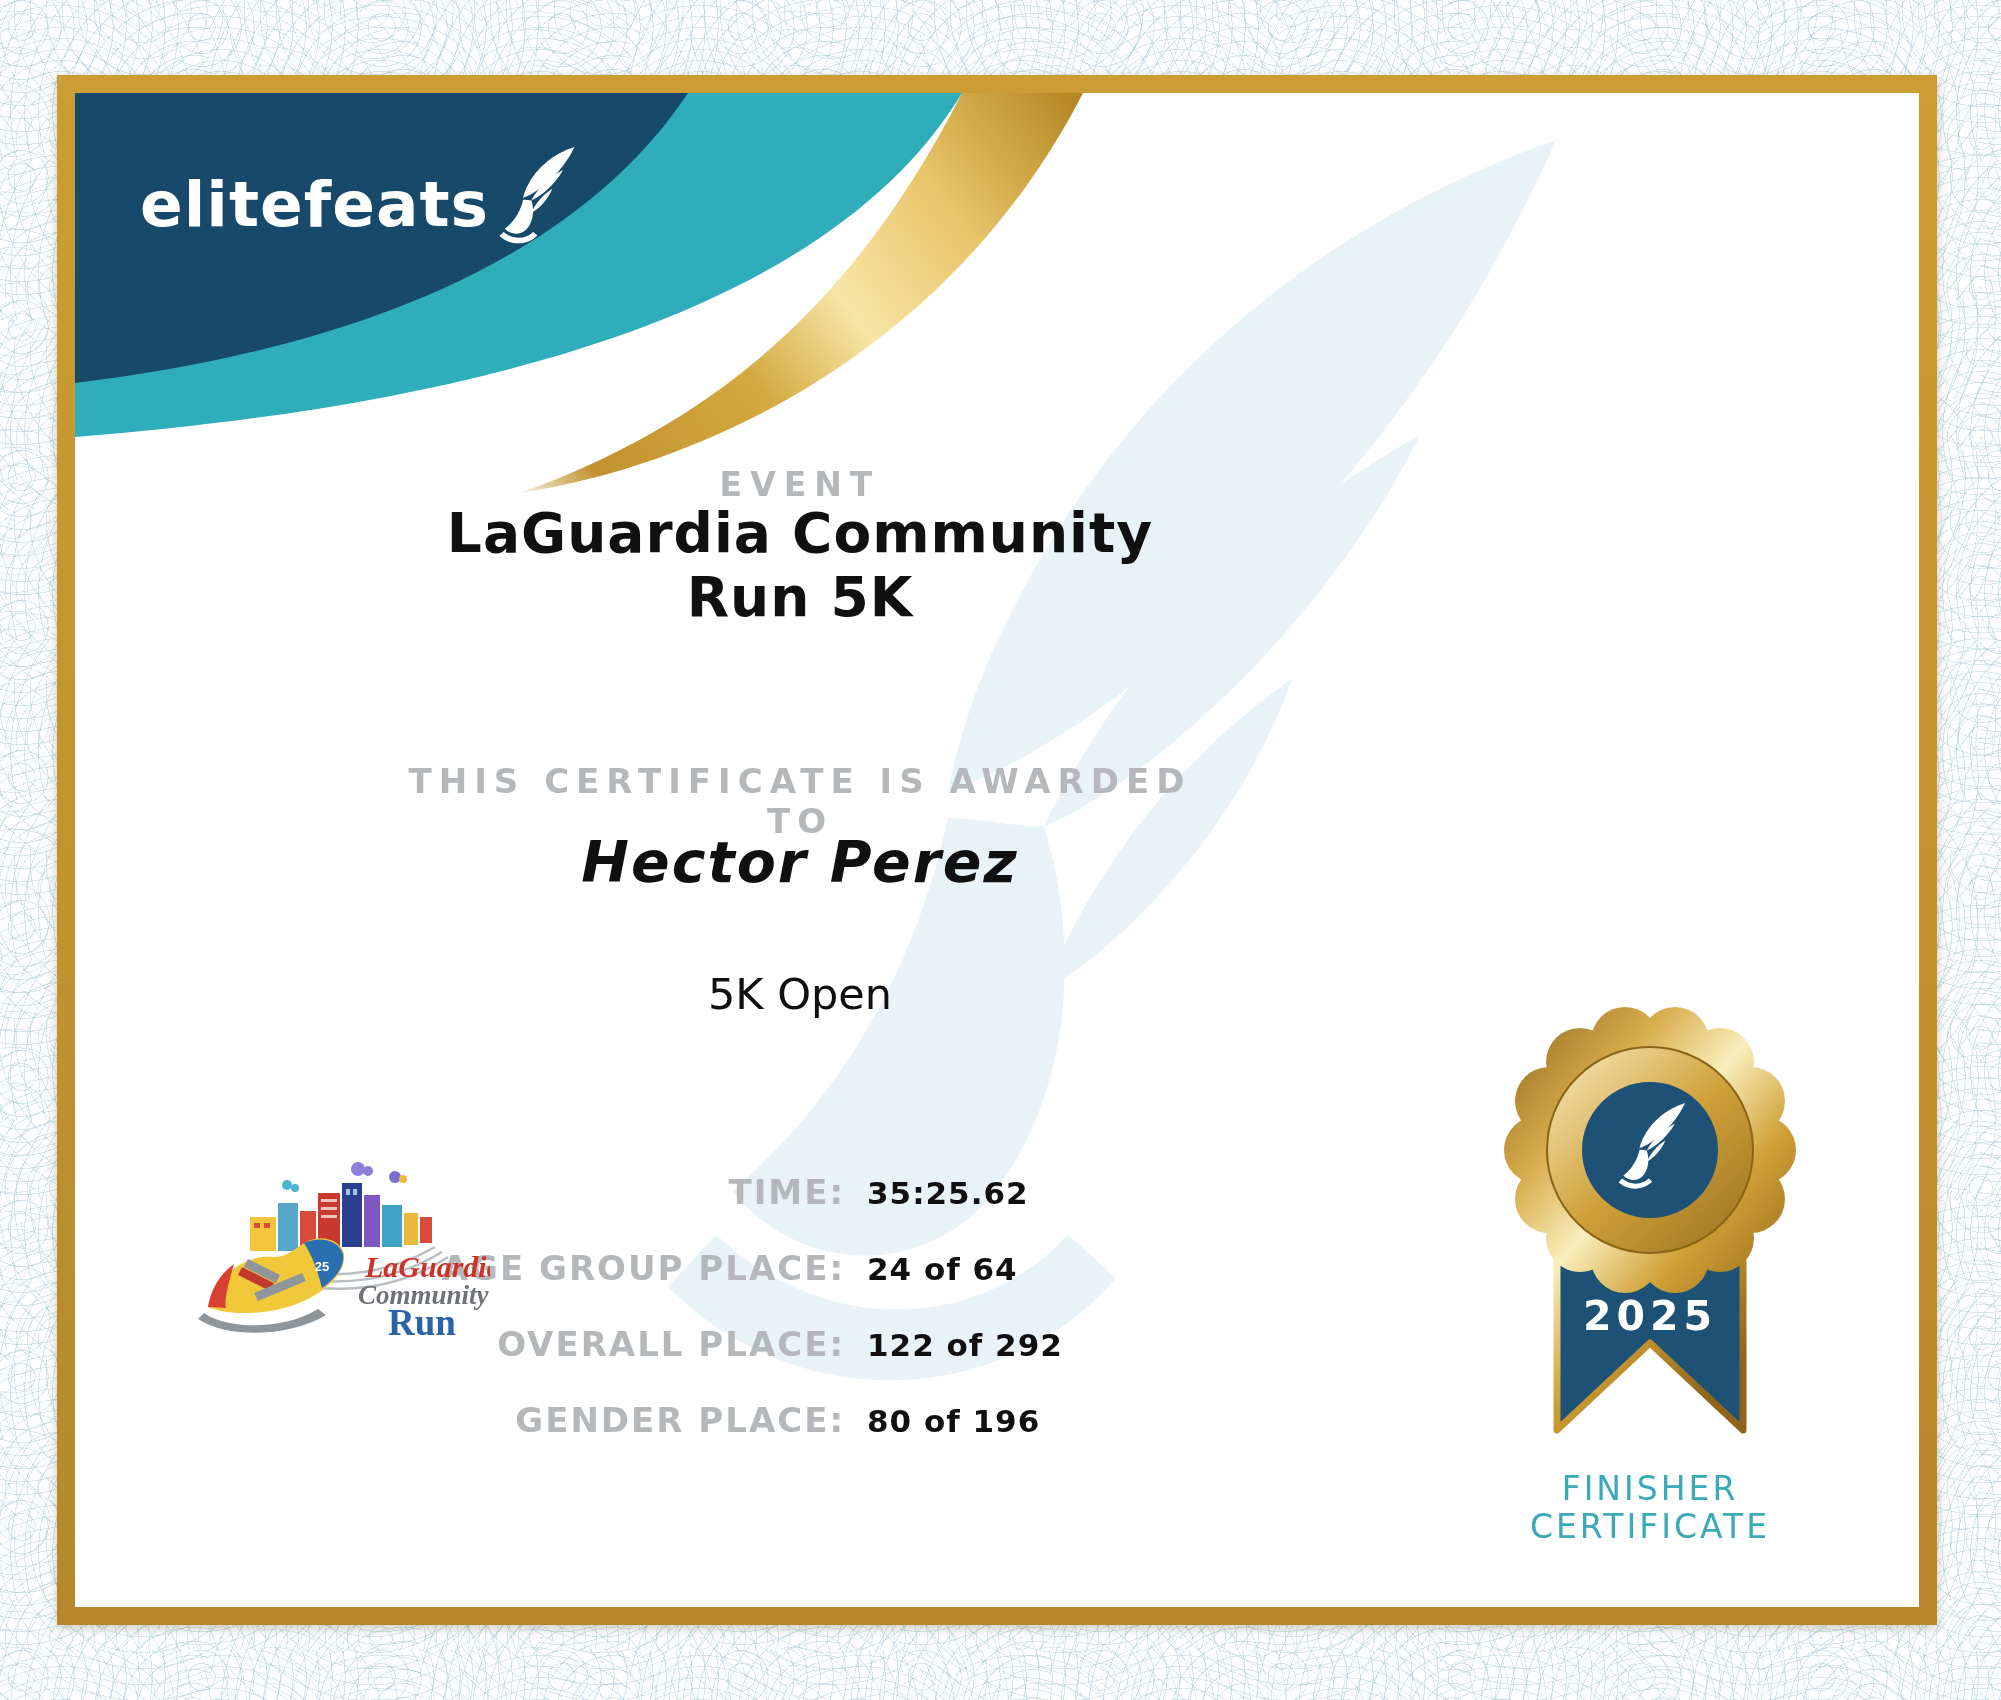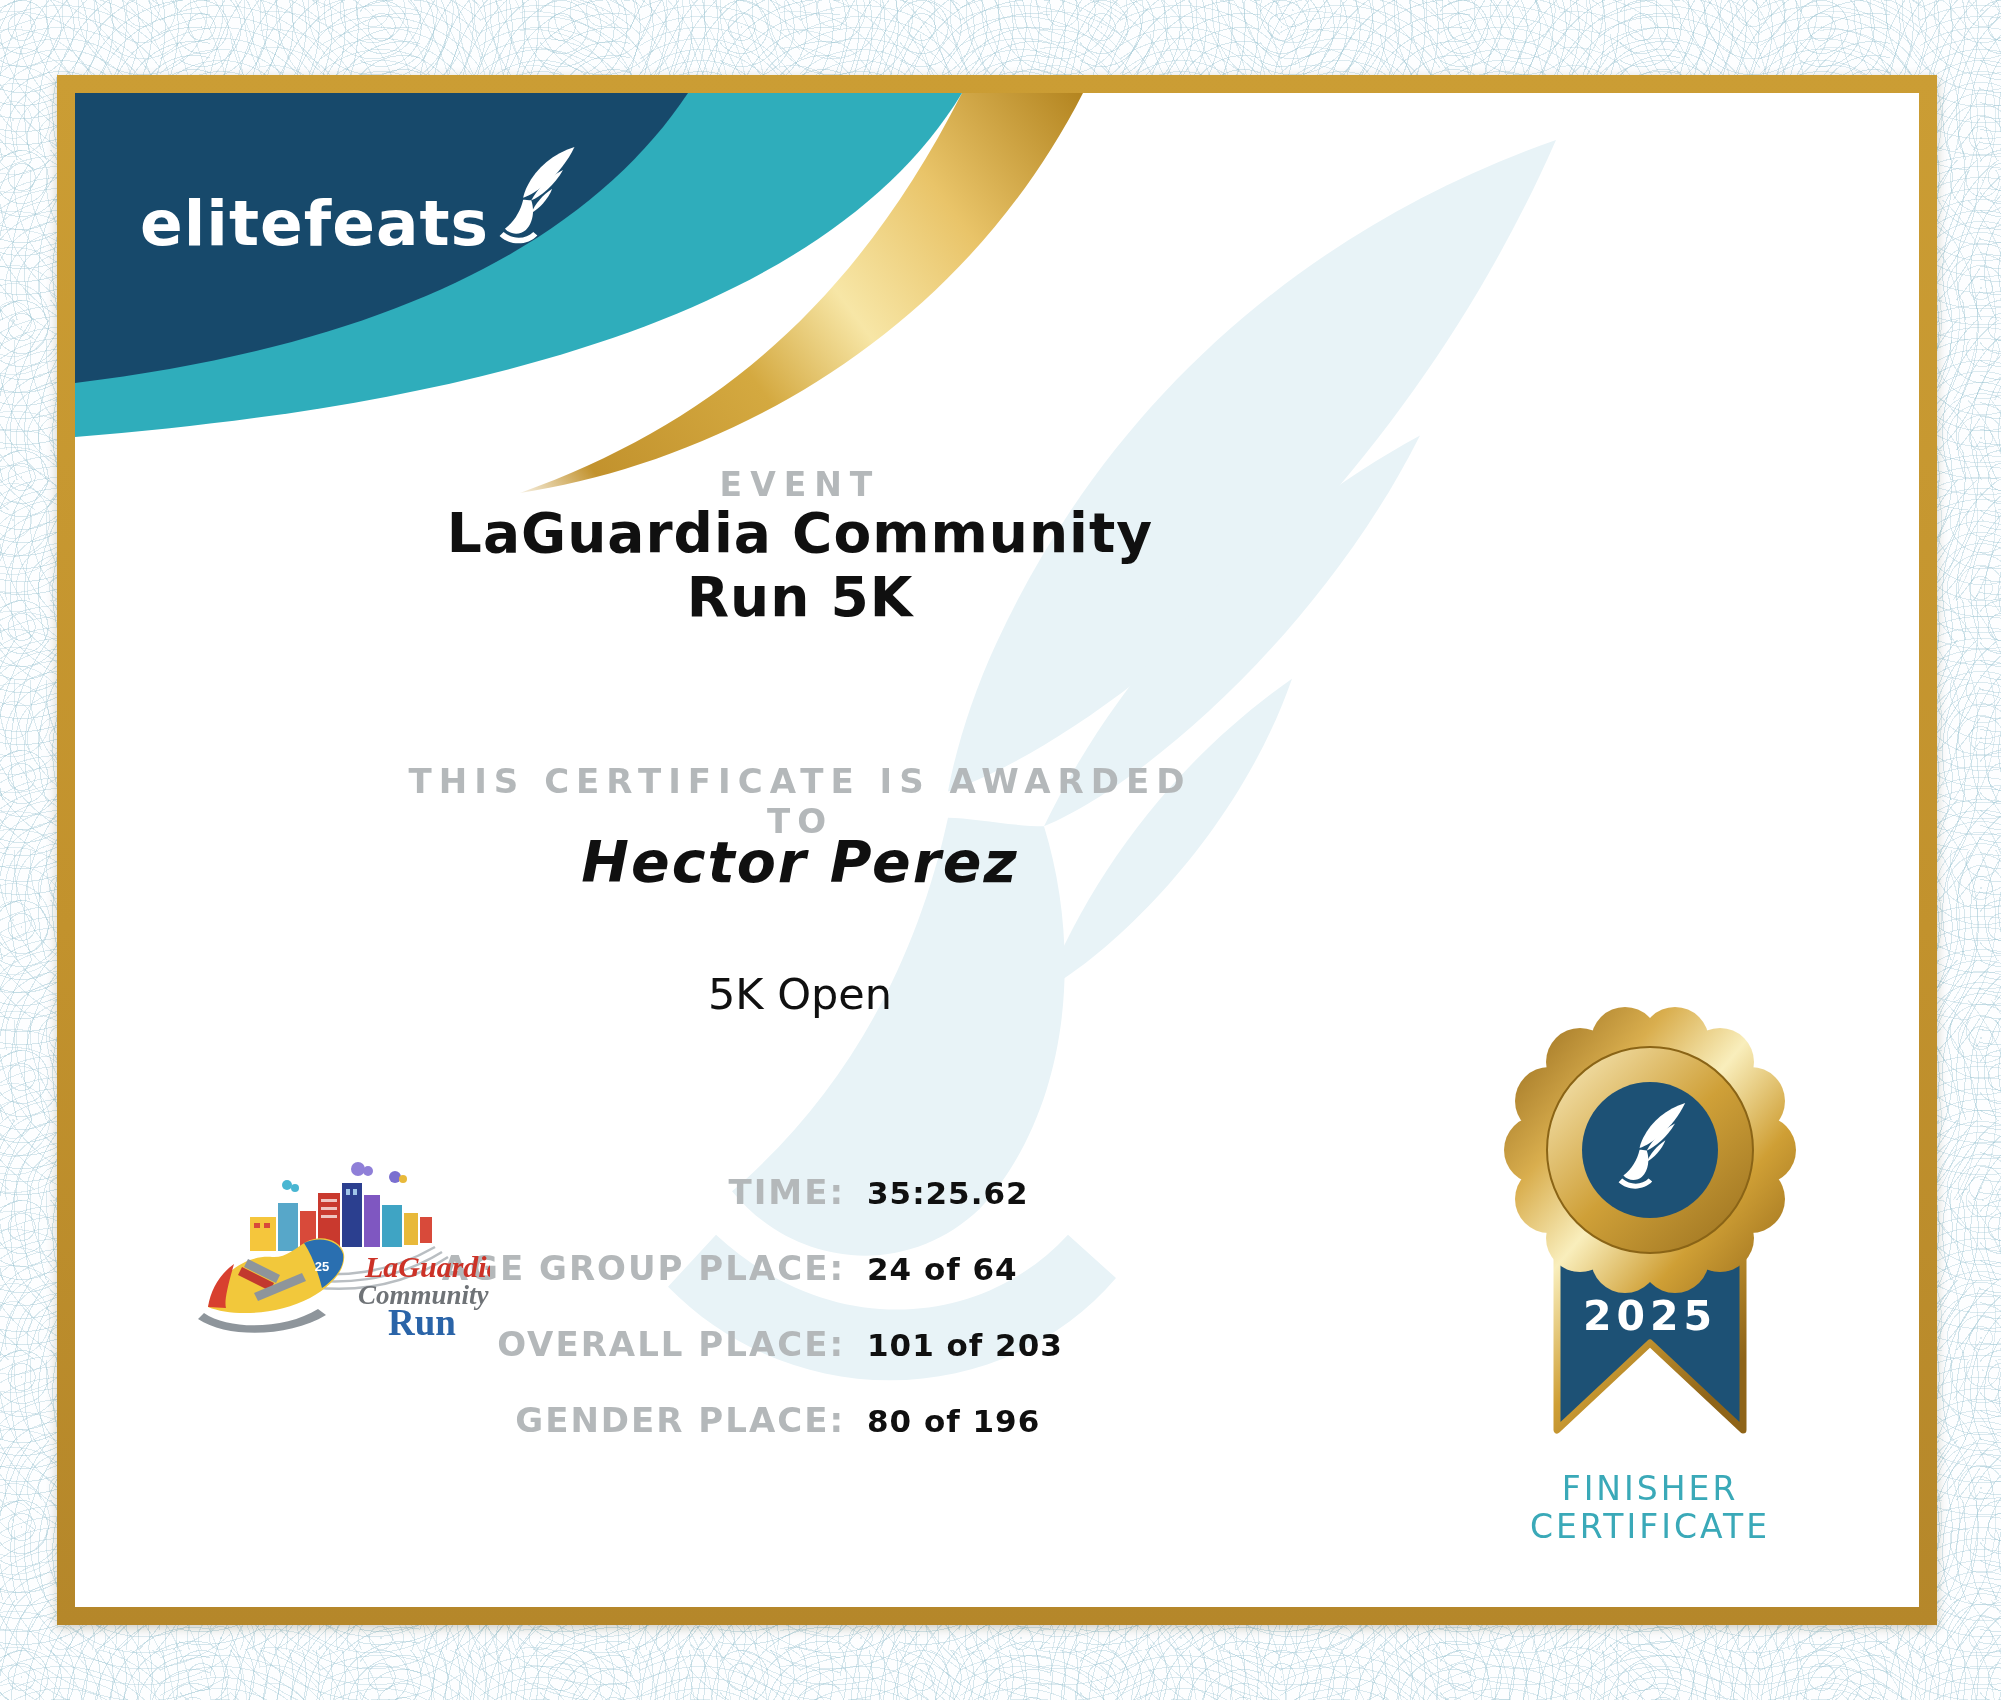--- a/index.html
+++ b/index.html
@@ -29,21 +29,21 @@
     background:linear-gradient(180deg,#cb9d34 0%,#c2922d 55%,#b5872a 100%);
     box-shadow:0 3px 10px rgba(60,50,10,.25);
   }
   .inner{
     position:absolute;left:18px;top:18px;right:18px;bottom:18px;
     background:#fff;overflow:hidden;
   }
   .watermark{position:absolute;left:545px;top:47px;width:960px;height:1390px;color:var(--watermark);}
   .header-svg{position:absolute;left:0;top:0;width:1100px;height:540px;}
   .brand{
-    position:absolute;left:65px;top:60px;display:flex;align-items:flex-end;gap:6px;color:#fff;
+    position:absolute;left:65px;top:60px;display:flex;align-items:center;gap:6px;color:#fff;
   }
   .brand-word{font-size:63px;font-weight:bold;letter-spacing:1px;line-height:1;}
   .brand-wing{width:82px;height:108px;color:#fff;margin-top:-6px;}
   .column{position:absolute;left:325px;width:800px;text-align:center;}
   .lbl{color:var(--gray);font-weight:bold;}
   .event-label{top:372px;font-size:33px;letter-spacing:8px;}
   .event-name{top:408px;font-size:55px;font-weight:bold;color:var(--ink);letter-spacing:1px;}
   .awarded-label{top:668px;font-size:34px;letter-spacing:7px;}
   .recipient{top:736px;font-size:57px;font-weight:bold;color:var(--ink);letter-spacing:2px;font-style:italic;}
   .division{top:876px;font-size:43px;color:var(--ink);font-weight:normal;}
@@ -131,21 +131,21 @@
       <div class="column lbl awarded-label">THIS CERTIFICATE IS AWARDED TO</div>
       <div class="column recipient">Hector Perez</div>
       <div class="column division">5K Open</div>
 
       <div class="stats">
         <div class="stat-l">TIME:</div>
         <div class="stat-v">35:25.62</div>
         <div class="stat-l">AGE GROUP PLACE:</div>
         <div class="stat-v">24 of 64</div>
         <div class="stat-l">OVERALL PLACE:</div>
-        <div class="stat-v">101 of 203</div>
+        <div class="stat-v">122 of 292</div>
         <div class="stat-l">GENDER PLACE:</div>
         <div class="stat-v">80 of 196</div>
       </div>
 
       <svg class="event-logo" viewBox="0 0 300 190">
 
         <circle cx="168" cy="14" r="7" fill="#8f7fd8"></circle>
           <circle cx="178" cy="16" r="5" fill="#8f7fd8"></circle>
         <circle cx="205" cy="22" r="6" fill="#7a6fd0"></circle>
           <circle cx="213" cy="24" r="4" fill="#e8b93a"></circle>

